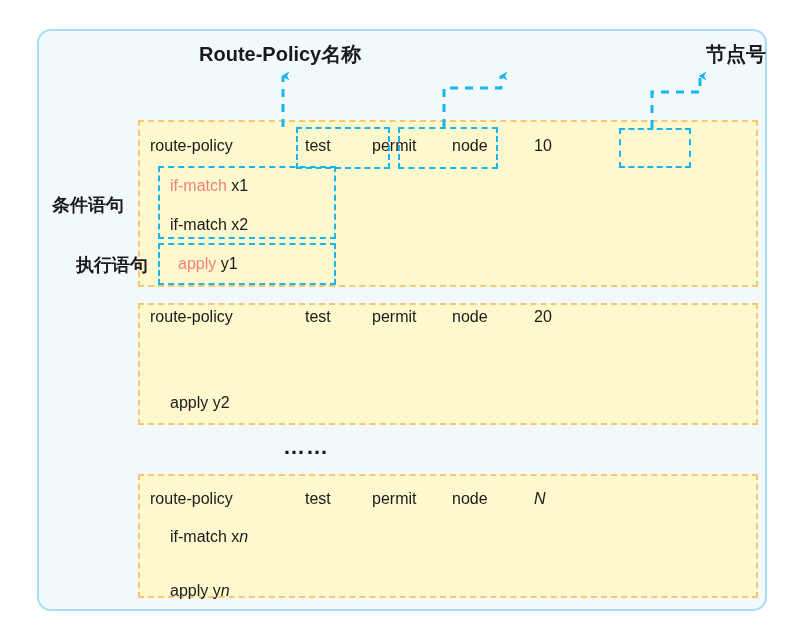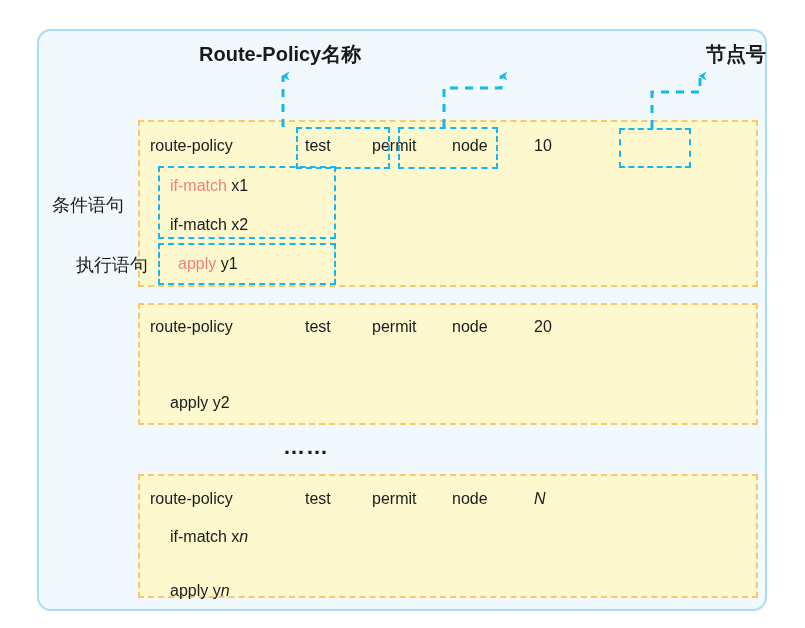--- a/index.html
+++ b/index.html
@@ -68,21 +68,21 @@
   .code-line .kw-red { color: #f0827d; }
   .code-line .ital { font-style: italic; }
 
   
   .b1-l1 { left: 150px; top: 137px; }
   .b1-l2 { left: 170px; top: 177px; }
   .b1-l3 { left: 170px; top: 216px; }
   .b1-l4 { left: 178px; top: 255px; }
 
   
-  .b2-l1 { left: 150px; top: 318px; }
+  .b2-l1 { left: 150px; top: 308px; }
   .b2-l2 { left: 170px; top: 356px; }
   .b2-l3 { left: 170px; top: 394px; }
 
   
   .b3-l1 { left: 150px; top: 490px; }
   .b3-l2 { left: 170px; top: 528px; }
   .b3-l3 { left: 170px; top: 566px; margin-top: 16px; }
 
   
   .w-policy { display: inline-block; width: 155px; }
@@ -99,21 +99,21 @@
   }
   .box-test    { left: 296px; top: 127px; width: 94px;  height: 42px; }
   .box-permit  { left: 398px; top: 127px; width: 100px; height: 42px; }
   .box-number  { left: 619px; top: 128px; width: 72px;  height: 40px; }
   .box-cond    { left: 158px; top: 166px; width: 178px; height: 73px; }
   .box-apply   { left: 158px; top: 243px; width: 178px; height: 42px; }
 
   
   .side-label {
     position: absolute;
-    font-weight: normal;
+    font-weight: bold;
     font-size: 18px;
     color: #1a1a1a;
     white-space: nowrap;
   }
   .sl-cond  { left: 52px; top: 193px; }
   .sl-exec  { left: 52px; top: 253px; margin-left: 24px; }
 
   
   .ellipsis {
     position: absolute;

